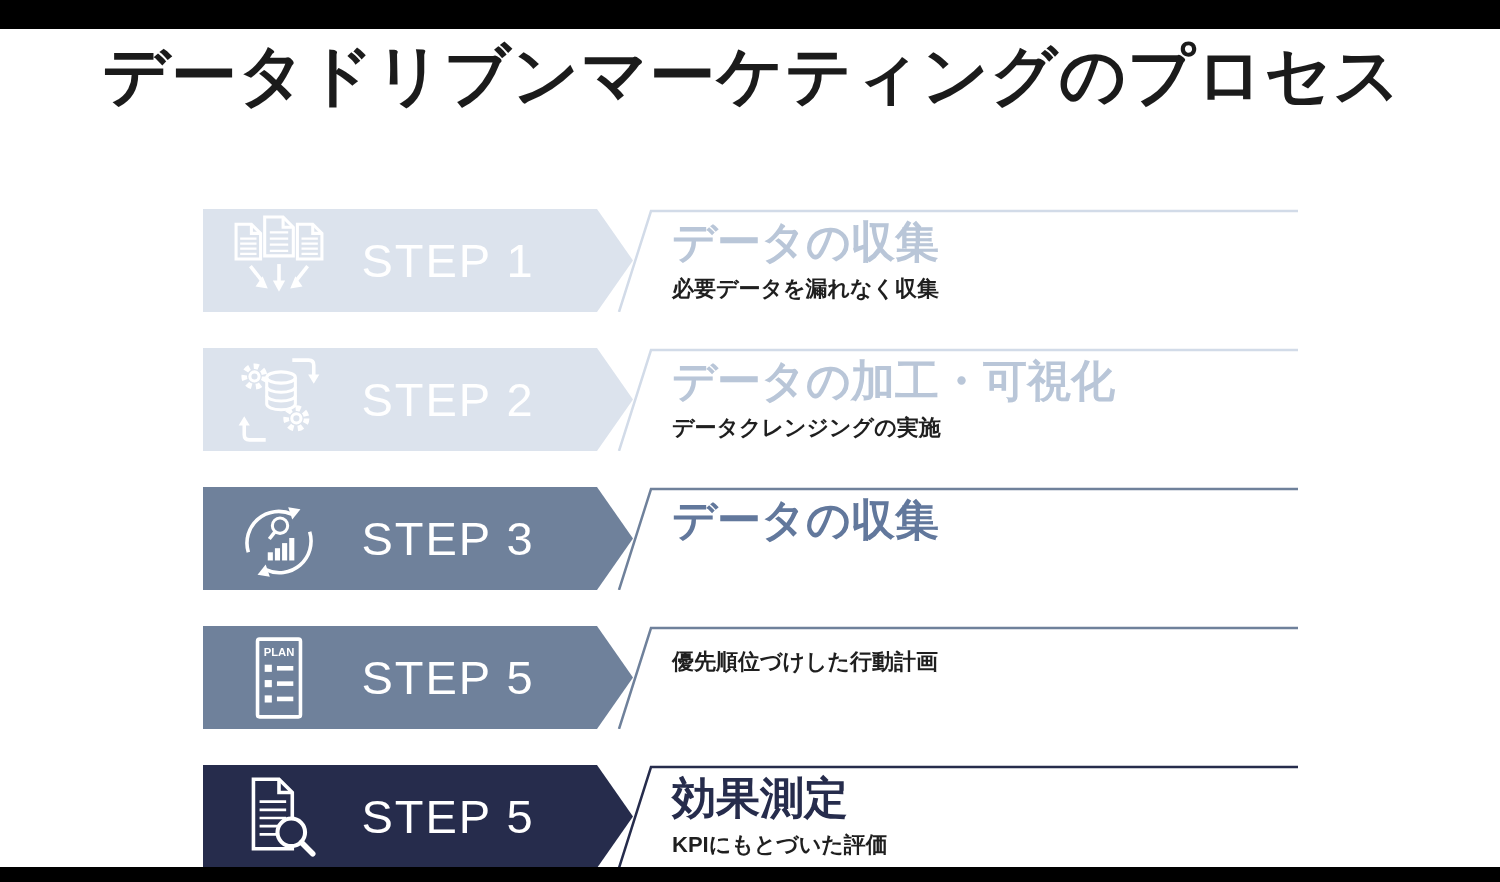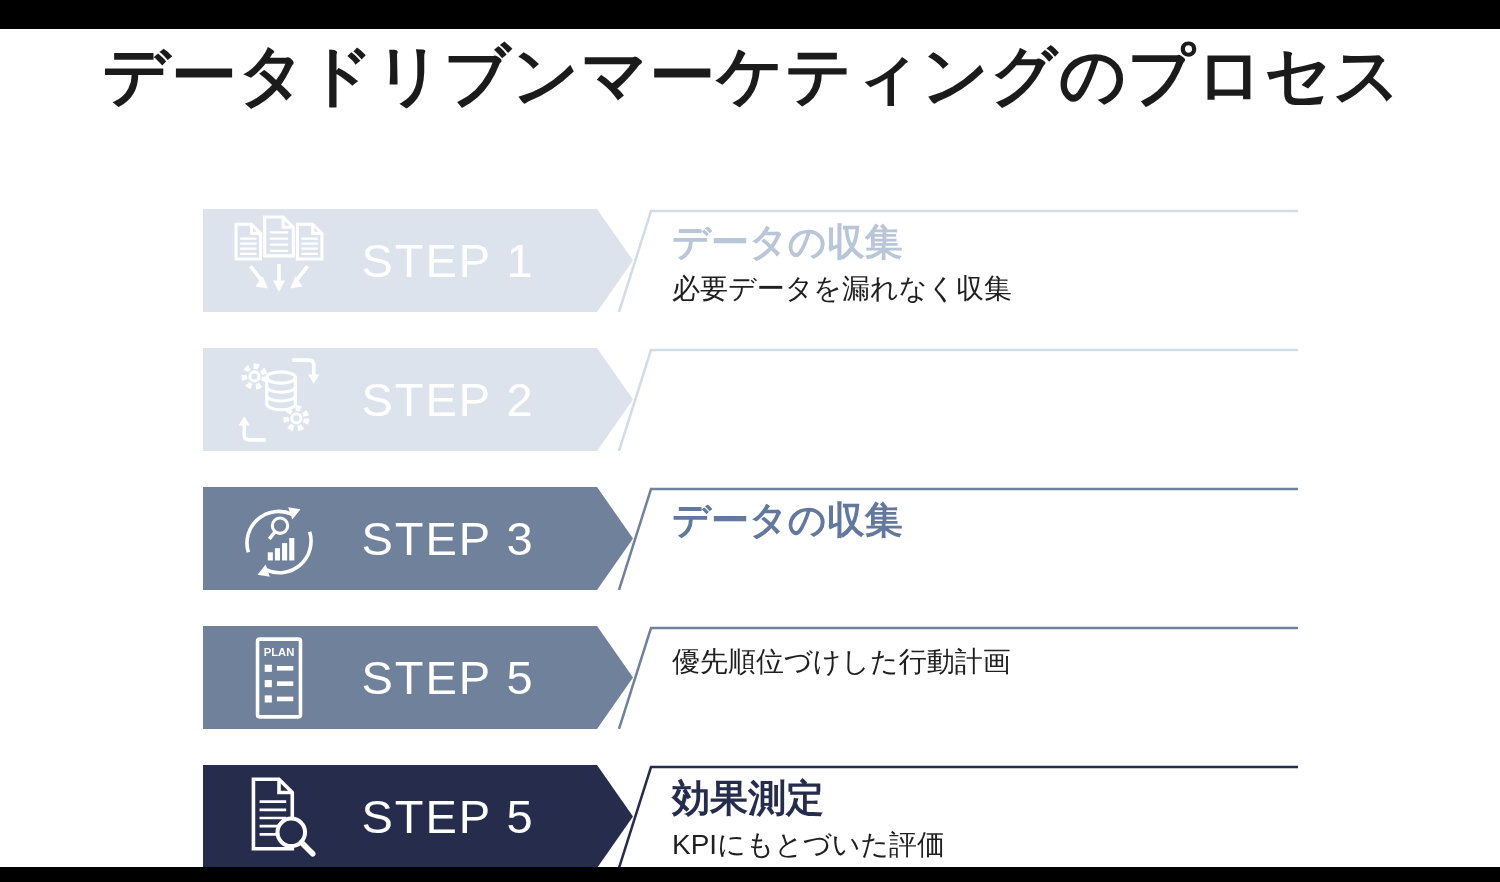--- a/index.html
+++ b/index.html
@@ -38,22 +38,22 @@
   .ic-occlude{ fill:var(--band); }
 
   .step-label {
     position:absolute; left:140px; top:0; width:210px; height:103px;
     line-height:103px; text-align:center;
     font-size:47px; font-weight:400; letter-spacing:2px;
     color:var(--step-text,#ffffff);
   }
 
   .content { position:absolute; left:469px; top:11px; }
-  .step-title { font-size:38px; font-weight:700; line-height:44px; color:var(--ttl); }
-  .step-subtitle { font-size:28px; font-weight:400; line-height:34px; margin-top:8px; color:var(--subtitle-text,#1f1f1f); }
+  .step-title { font-size:44px; font-weight:700; line-height:44px; color:var(--ttl); }
+  .step-subtitle { font-size:22px; font-weight:700; line-height:34px; margin-top:8px; color:var(--subtitle-text,#1f1f1f); }
 
   .plan-text { font-family:"Liberation Sans", sans-serif; font-weight:700; font-size:11px; }
 </style>
 </head>
 <body>
 
 <div class="bar top"></div>
 
 <h1 class="heading">データドリブンマーケティングのプロセス</h1>
 
@@ -119,20 +119,24 @@
           <path d="M58,6 H74 Q79,6 79,11 V22"></path>
           <path d="M32,84 H16 Q11,84 11,79 V68"></path>
         </g>
         <g class="ic-fill">
           <polygon points="79,29 73.5,20 84.5,20"></polygon>
           <polygon points="11,61 5.5,70 16.5,70"></polygon>
         </g>
       </svg>
     </div>
     <div class="step-label">STEP 2</div>
+    <div class="content">
+      <div class="step-title">データの加工・可視化</div>
+      <div class="step-subtitle">データクレンジングの実施</div>
+    </div>
   </section>
 
   <section class="row tone-medium">
     <svg class="band" viewBox="0 0 1100 103" preserveAspectRatio="none">
       <polygon class="band-poly" points="0,0 394,0 430,51.5 394,103 0,103"></polygon>
       <polyline class="outline" points="416,103 448,2 1095,2"></polyline>
     </svg>
     <div class="icon">
       <svg viewBox="0 0 90 90">
         <g class="ic-stroke" stroke-width="3.5">

